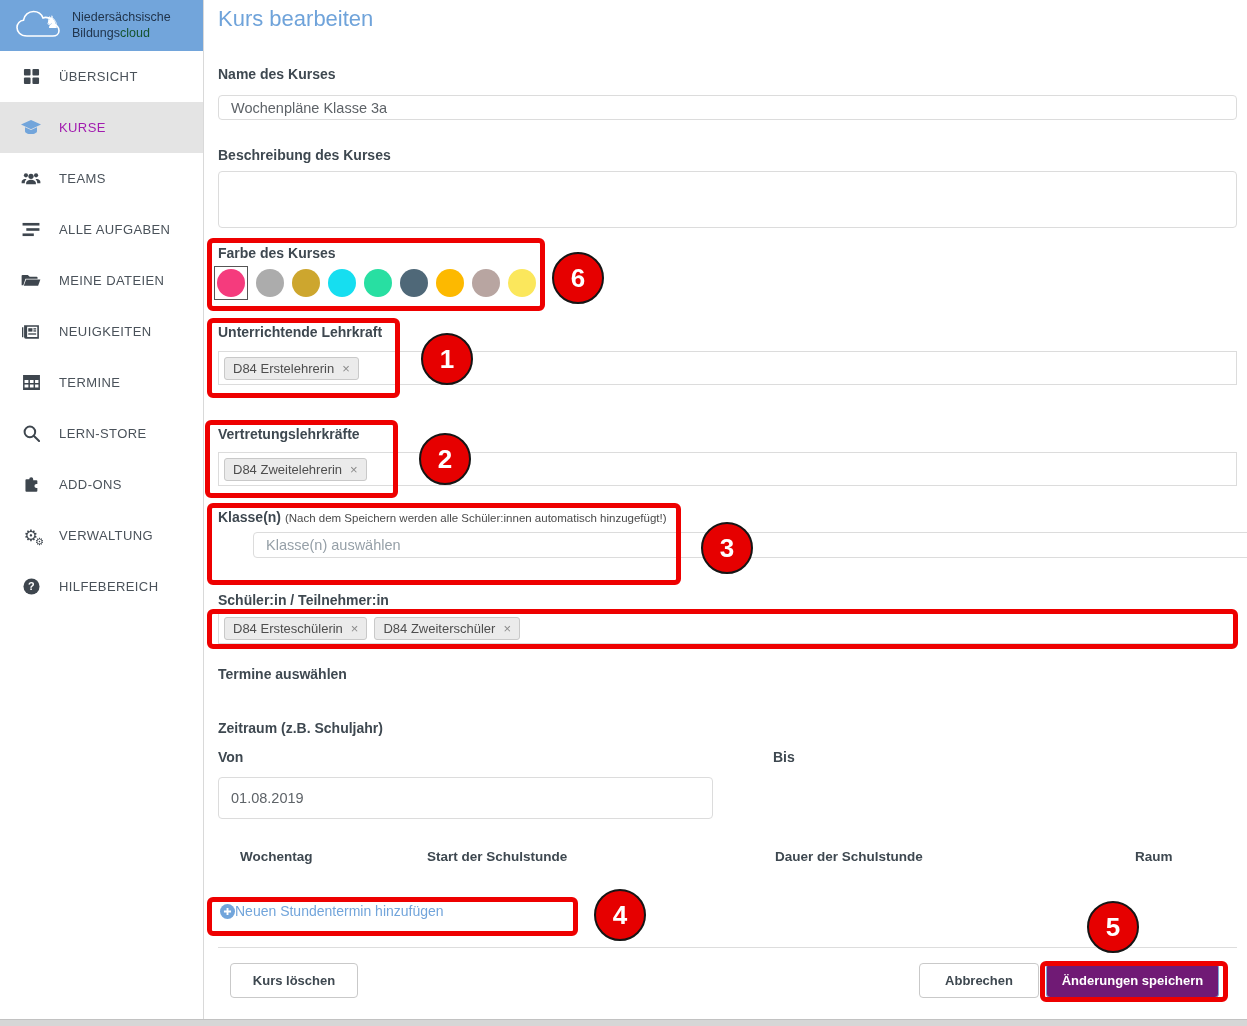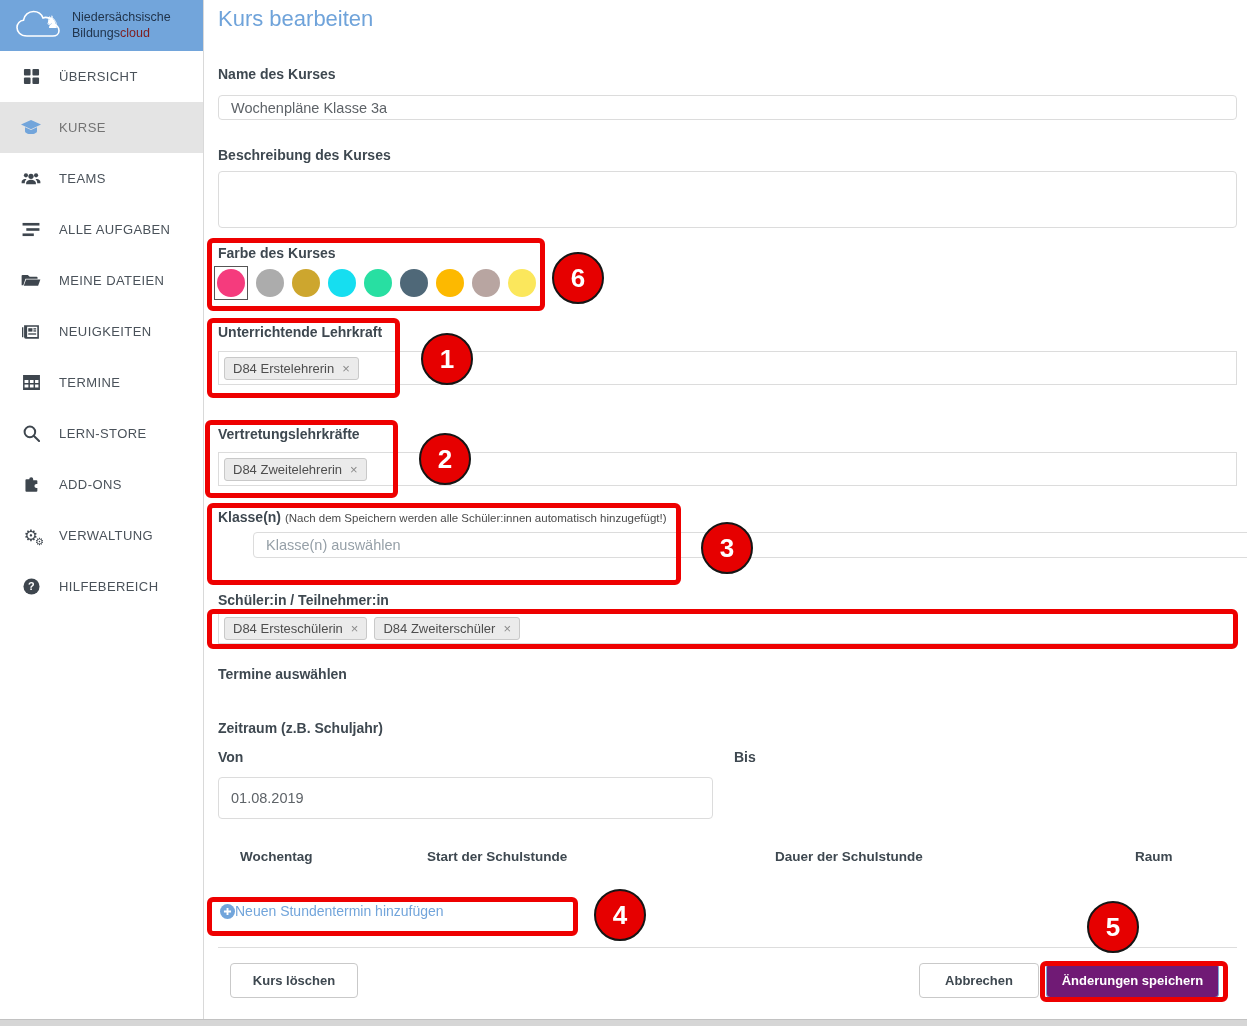--- a/index.html
+++ b/index.html
@@ -5,24 +5,24 @@
   * { margin:0; padding:0; box-sizing:border-box; }
   html,body { background:#fff; font-family:"Liberation Sans", sans-serif; }
   #page { position:relative; width:1247px; height:1026px; overflow:hidden; background:#fff; }
 
   
   #sidebar { position:absolute; left:0; top:0; width:204px; height:1026px; background:#fff; border-right:1px solid #D9D9D9; }
   #brand { height:51px; background:#72A5DB; display:flex; align-items:center; padding:0 10px 0 14px; gap:6px; }
   #brand .cloud-wrap { position:relative; width:50px; height:36px; flex:0 0 auto; }
   #brand .knight { position:absolute; right:4px; top:6px; color:#fff; font-size:17px; line-height:1; }
   #brand .brand-text { color:#20344C; font-size:12.5px; line-height:1.25; text-align:left; padding-left:2px; }
-  #brand .lt { color:#7f1d1d; }
+  #brand .lt { color:#14532d; }
   .side-item { height:51px; display:flex; align-items:center; padding-left:20px; gap:17px; font-size:13px; letter-spacing:.4px; color:#4A525A; cursor:pointer; }
   .side-item .ic { width:22px; display:flex; justify-content:center; align-items:center; color:#3E464E; }
-  .side-item.active { background:#E4E4E4; color:#737373; }
+  .side-item.active { background:#E4E4E4; color:#a21caf; }
   .side-item.active .ic { color:#72A5DB; }
   .glyph { font-size:16px; line-height:1; position:relative; }
   .glyph-sm { position:absolute; font-size:10px; right:-6px; bottom:-3px; }
 
   
   #content { position:absolute; left:204px; top:0; width:1043px; height:1026px; background:#fff; }
   .abs { position:absolute; }
   .title { font-size:22px; color:#6FA3DA; font-weight:normal; }
   .label { font-size:14px; font-weight:bold; color:#3E4850; white-space:nowrap; }
   .note { font-size:11.5px; font-weight:normal; color:#4A4A4A; }
@@ -238,21 +238,21 @@
       <span class="chip">
         <span>D84 Zweiterschüler</span>
         <span class="x">×</span>
       </span>
     </div>
 
     <div class="abs label" style="left:14px; top:666px;">Termine auswählen</div>
 
     <div class="abs label" style="left:14px; top:720px;">Zeitraum (z.B. Schuljahr)</div>
     <div class="abs label" style="left:14px; top:749px;">Von</div>
-    <div class="abs label" style="left:530px; top:749px;">Bis</div>
+    <div class="abs label" style="left:569px; top:749px;">Bis</div>
     <input class="abs tinput" style="left: 14px; top: 777px; width: 495px; height: 42px;" readonly="" value="01.08.2019">
 
     <div class="abs thead" style="left:36px; top:849px;">Wochentag</div>
     <div class="abs thead" style="left:223px; top:849px;">Start der Schulstunde</div>
     <div class="abs thead" style="left:571px; top:849px;">Dauer der Schulstunde</div>
     <div class="abs thead" style="left:931px; top:849px;">Raum</div>
 
     <div class="abs addlink" style="left:16px; top:903px;">
       <span style="display:flex;">
         <svg width="15" height="15" viewBox="0 0 16 16">

